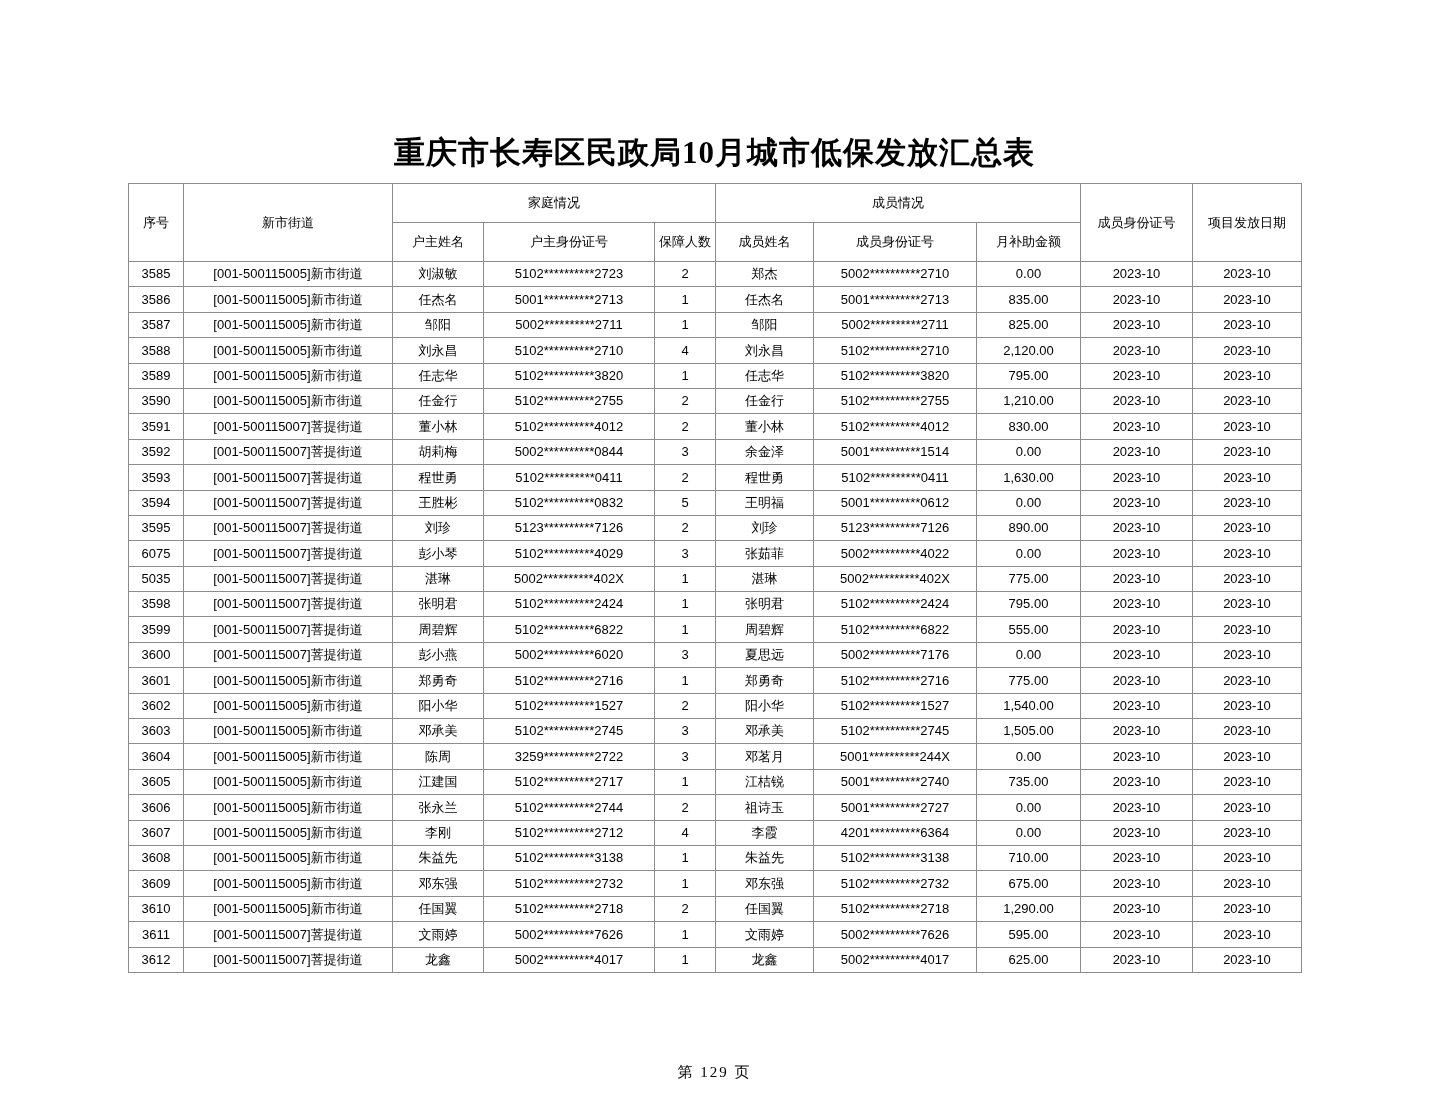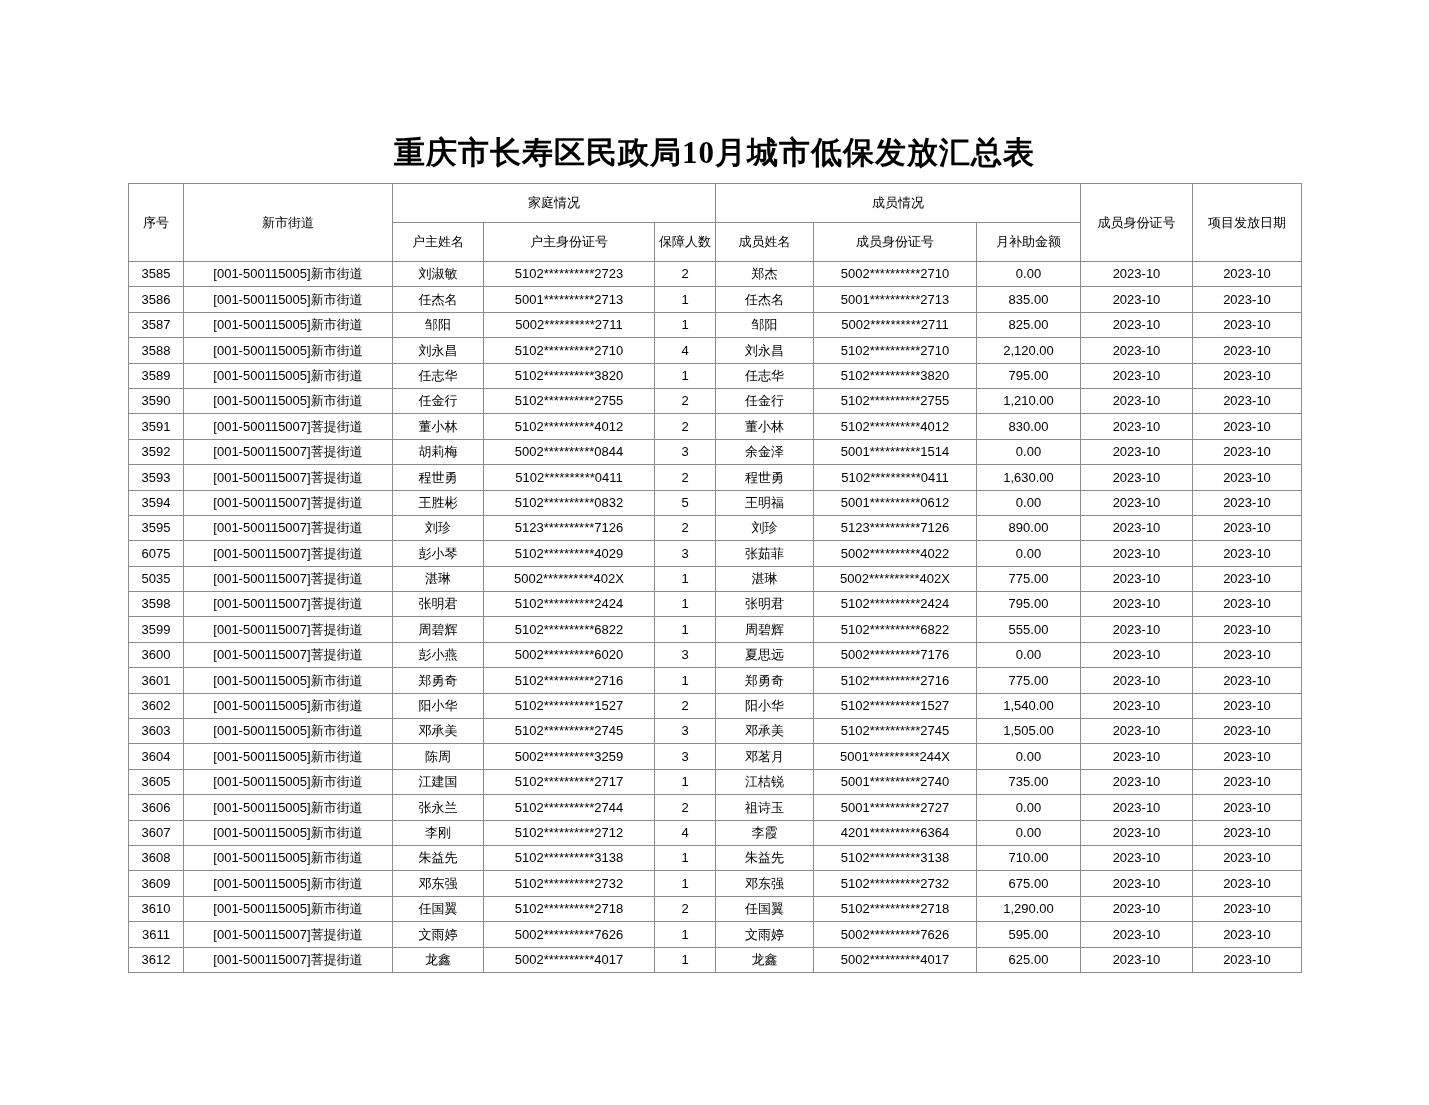--- a/index.html
+++ b/index.html
@@ -333,21 +333,21 @@
           <td>邓承美</td>
           <td>5102**********2745</td>
           <td>1,505.00</td>
           <td>2023-10</td>
           <td>2023-10</td>
         </tr>
         <tr>
           <td>3604</td>
           <td>[001-500115005]新市街道</td>
           <td>陈周</td>
-          <td>5002**********3259</td>
+          <td>3259**********2722</td>
           <td>3</td>
           <td>邓茗月</td>
           <td>5001**********244X</td>
           <td>0.00</td>
           <td>2023-10</td>
           <td>2023-10</td>
         </tr>
         <tr>
           <td>3605</td>
           <td>[001-500115005]新市街道</td>
@@ -440,14 +440,15 @@
           <td>1</td>
           <td>龙鑫</td>
           <td>5002**********4017</td>
           <td>625.00</td>
           <td>2023-10</td>
           <td>2023-10</td>
         </tr>
       </tbody>
   </table>
 
+  <div class="page-footer">第 129 页</div>
 
 </div>
 
 </body></html>

